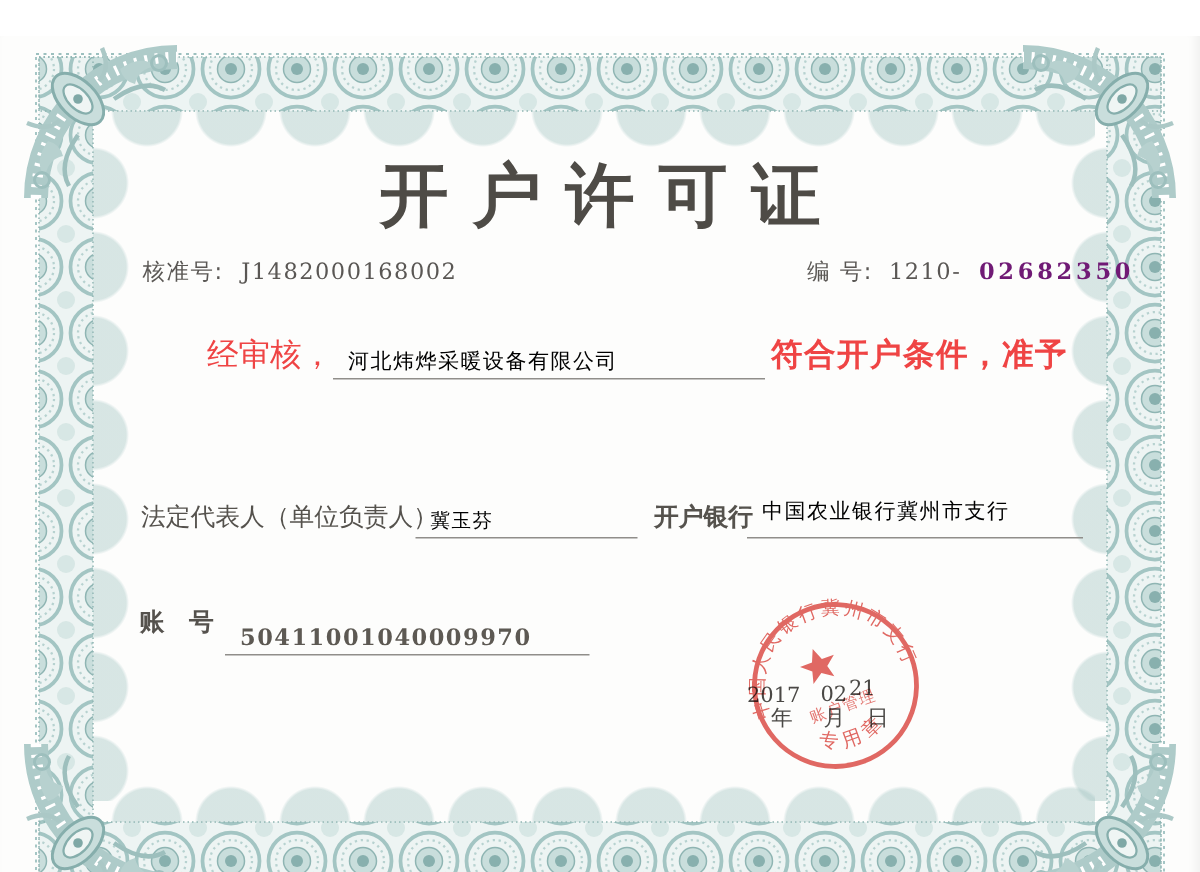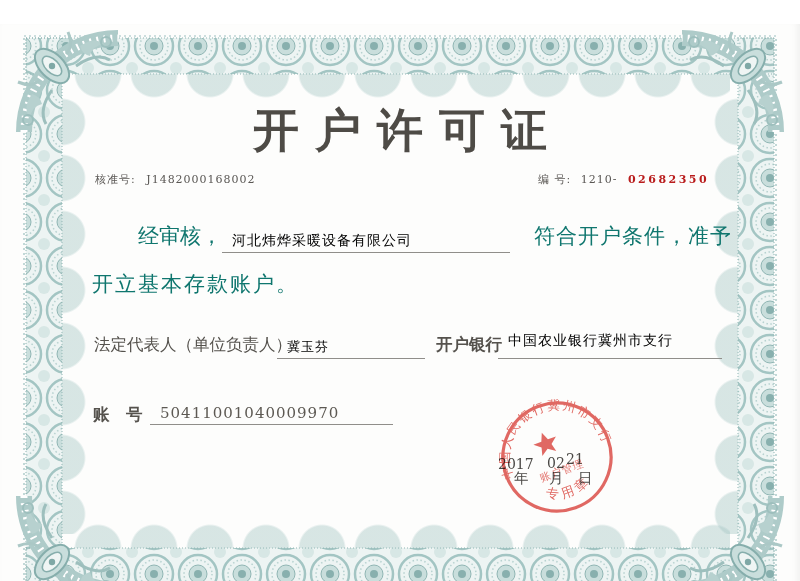--- a/index.html
+++ b/index.html
@@ -29,25 +29,25 @@
     background-image:radial-gradient(circle 25px at 26px 28px, rgba(163,197,195,.42) 0 22px, rgba(163,197,195,0) 24px);
     background-size:26px 56px; background-repeat:repeat-y;}
 
   
   .title{left:0; right:0; top:76px; text-align:center;
     font-family:"DejaVu Serif","Liberation Serif",serif;
     font-size:46px; font-weight:bold; letter-spacing:16px; text-indent:16px;
     color:#4e4b46;}
 
   
-  .meta{font-size:11px; letter-spacing:1px; color:#5a5754;}
-  .red-num{color:#b91c1c; letter-spacing:2.5px; font-family:"DejaVu Serif",serif; font-weight:bold;}
+  .meta{font-size:15px; letter-spacing:1px; color:#5a5754;}
+  .red-num{color:#701a75; letter-spacing:2.5px; font-family:"DejaVu Serif",serif; font-weight:bold;}
 
   
-  .big{font-size:21px; color:#0f766e;}
+  .big{font-size:21px; color:#ef4444;}
   .mid{font-size:16.5px; color:#55524d;}
   .fill-line{position:absolute; border-bottom:1.5px solid #908e8a;}
   .fill-val{position:absolute; left:10px; bottom:2px; font-size:14px; color:#000000; letter-spacing:1px; white-space:nowrap;}
   .digits{font-family:"DejaVu Serif","Liberation Serif",serif; letter-spacing:1px; color:#5d5953; font-size:15px;}
 
   
   .issuer{font-size:15px; font-weight:600; letter-spacing:1.5px; color:#4a4845;}
   .dnum{font-size:14px; color:#4a4845; font-family:"DejaVu Serif",serif;}
   .dunit{font-size:14.5px; color:#4a4845;}
 
@@ -123,35 +123,34 @@
   <div class="txt meta" style="left:538px; top:148px;">
     <span>编 号:</span>
     <span style="margin-left:5px; font-family:'DejaVu Serif',serif;">1210-</span>
     <span class="red-num" style="margin-left:6px;">02682350</span>
   </div>
 
   <div class="txt big" style="left:138px; top:198px;">经审核，</div>
   <div class="fill-line" style="left:222px; top:200px; width:288px; height:28px;">
     <span class="fill-val">河北炜烨采暖设备有限公司</span>
   </div>
-  <div class="txt big" style="left:534px; top:198px; letter-spacing:1px;">符合开户条件，准予</div>
+  <div class="txt big" style="left:514px; top:198px; letter-spacing:1px;font-weight:bold;">符合开户条件，准予</div>
 
-  <div class="txt big" style="left:92px; top:246px; letter-spacing:2px;">开立基本存款账户。</div>
 
   <div class="txt mid" style="left:94px; top:310px;">法定代表人（单位负责人）</div>
   <div class="fill-line" style="left:277px; top:308px; width:148px; height:26px;">
     <span class="fill-val" style="font-size:13px;">冀玉芬</span>
   </div>
   <div class="txt mid" style="left:436px; top:310px; font-weight:600;">开户银行</div>
   <div class="fill-line" style="left:498px; top:305px; width:224px; height:29px;">
     <span class="fill-val" style="font-size:14px; bottom:8px;">中国农业银行冀州市支行</span>
   </div>
 
   <div class="txt mid" style="left:93px; top:380px; font-weight:600;text-align:right;">账　号</div>
-  <div class="fill-line" style="left:150px; top:374px; width:243px; height:26px;">
+  <div class="fill-line" style="left:150px; top:386px; width:243px; height:26px;font-weight:bold;">
     <span class="fill-val digits">50411001040009970</span>
   </div>
 
   <div class="txt dnum" style="left:498px; top:432px;">2017</div>
   <div class="txt dnum" style="left:547px; top:431px;">02</div>
   <div class="txt dnum" style="left:566px; top:427px;">21</div>
   <div class="txt dunit" style="left:514px; top:445px;">年</div>
   <div class="txt dunit" style="left:549px; top:445px;">月</div>
   <div class="txt dunit" style="left:578px; top:445px;">日</div>
 

